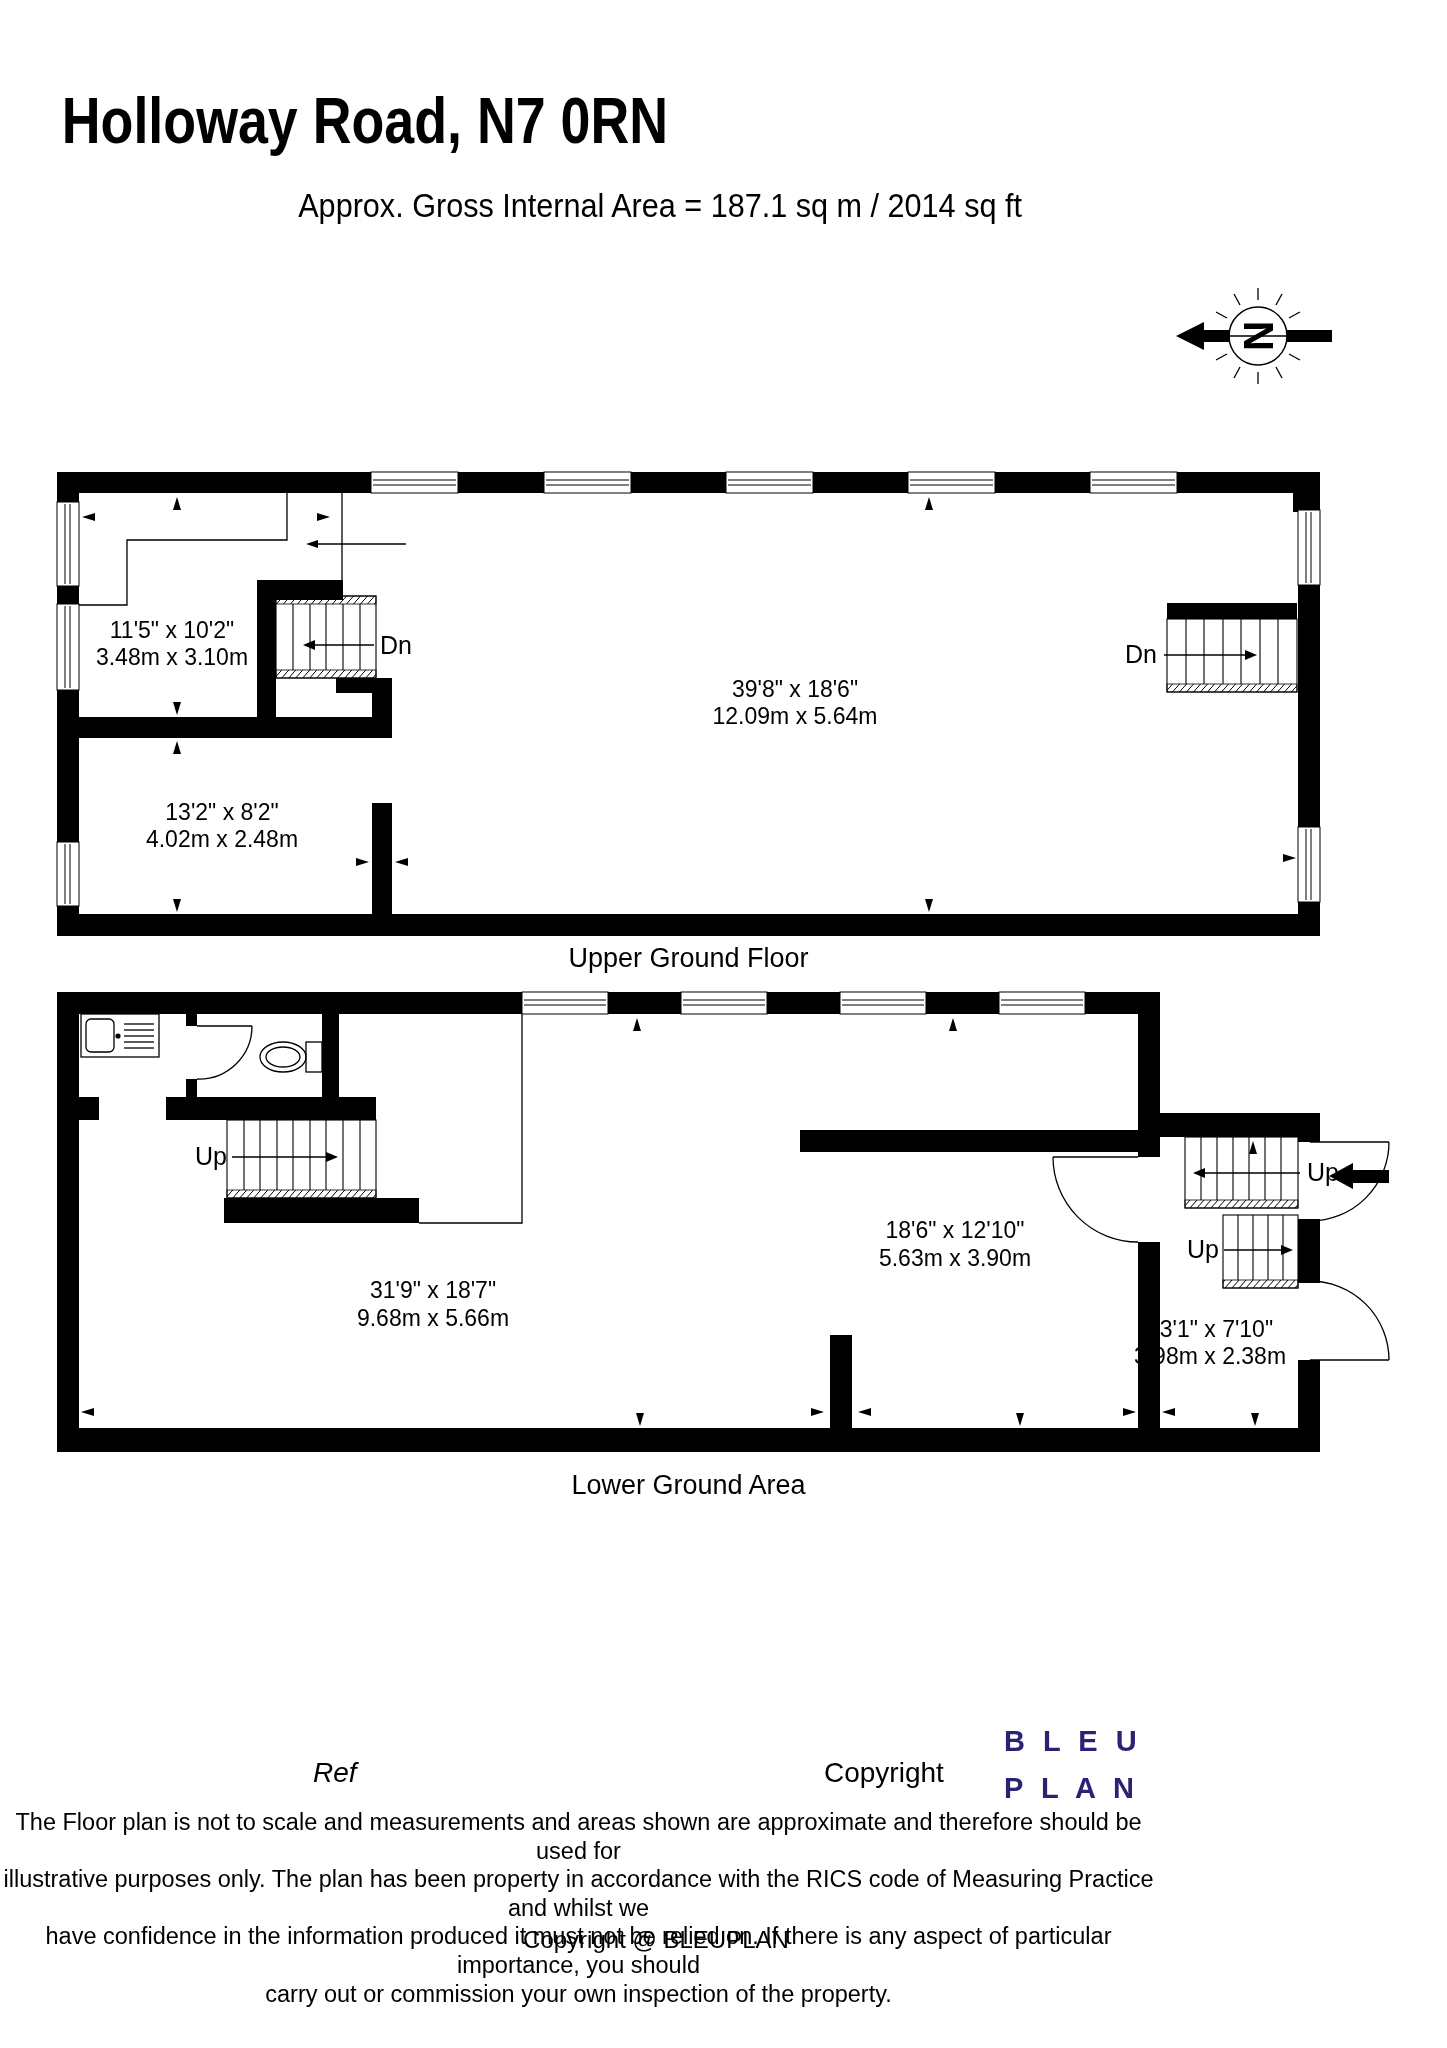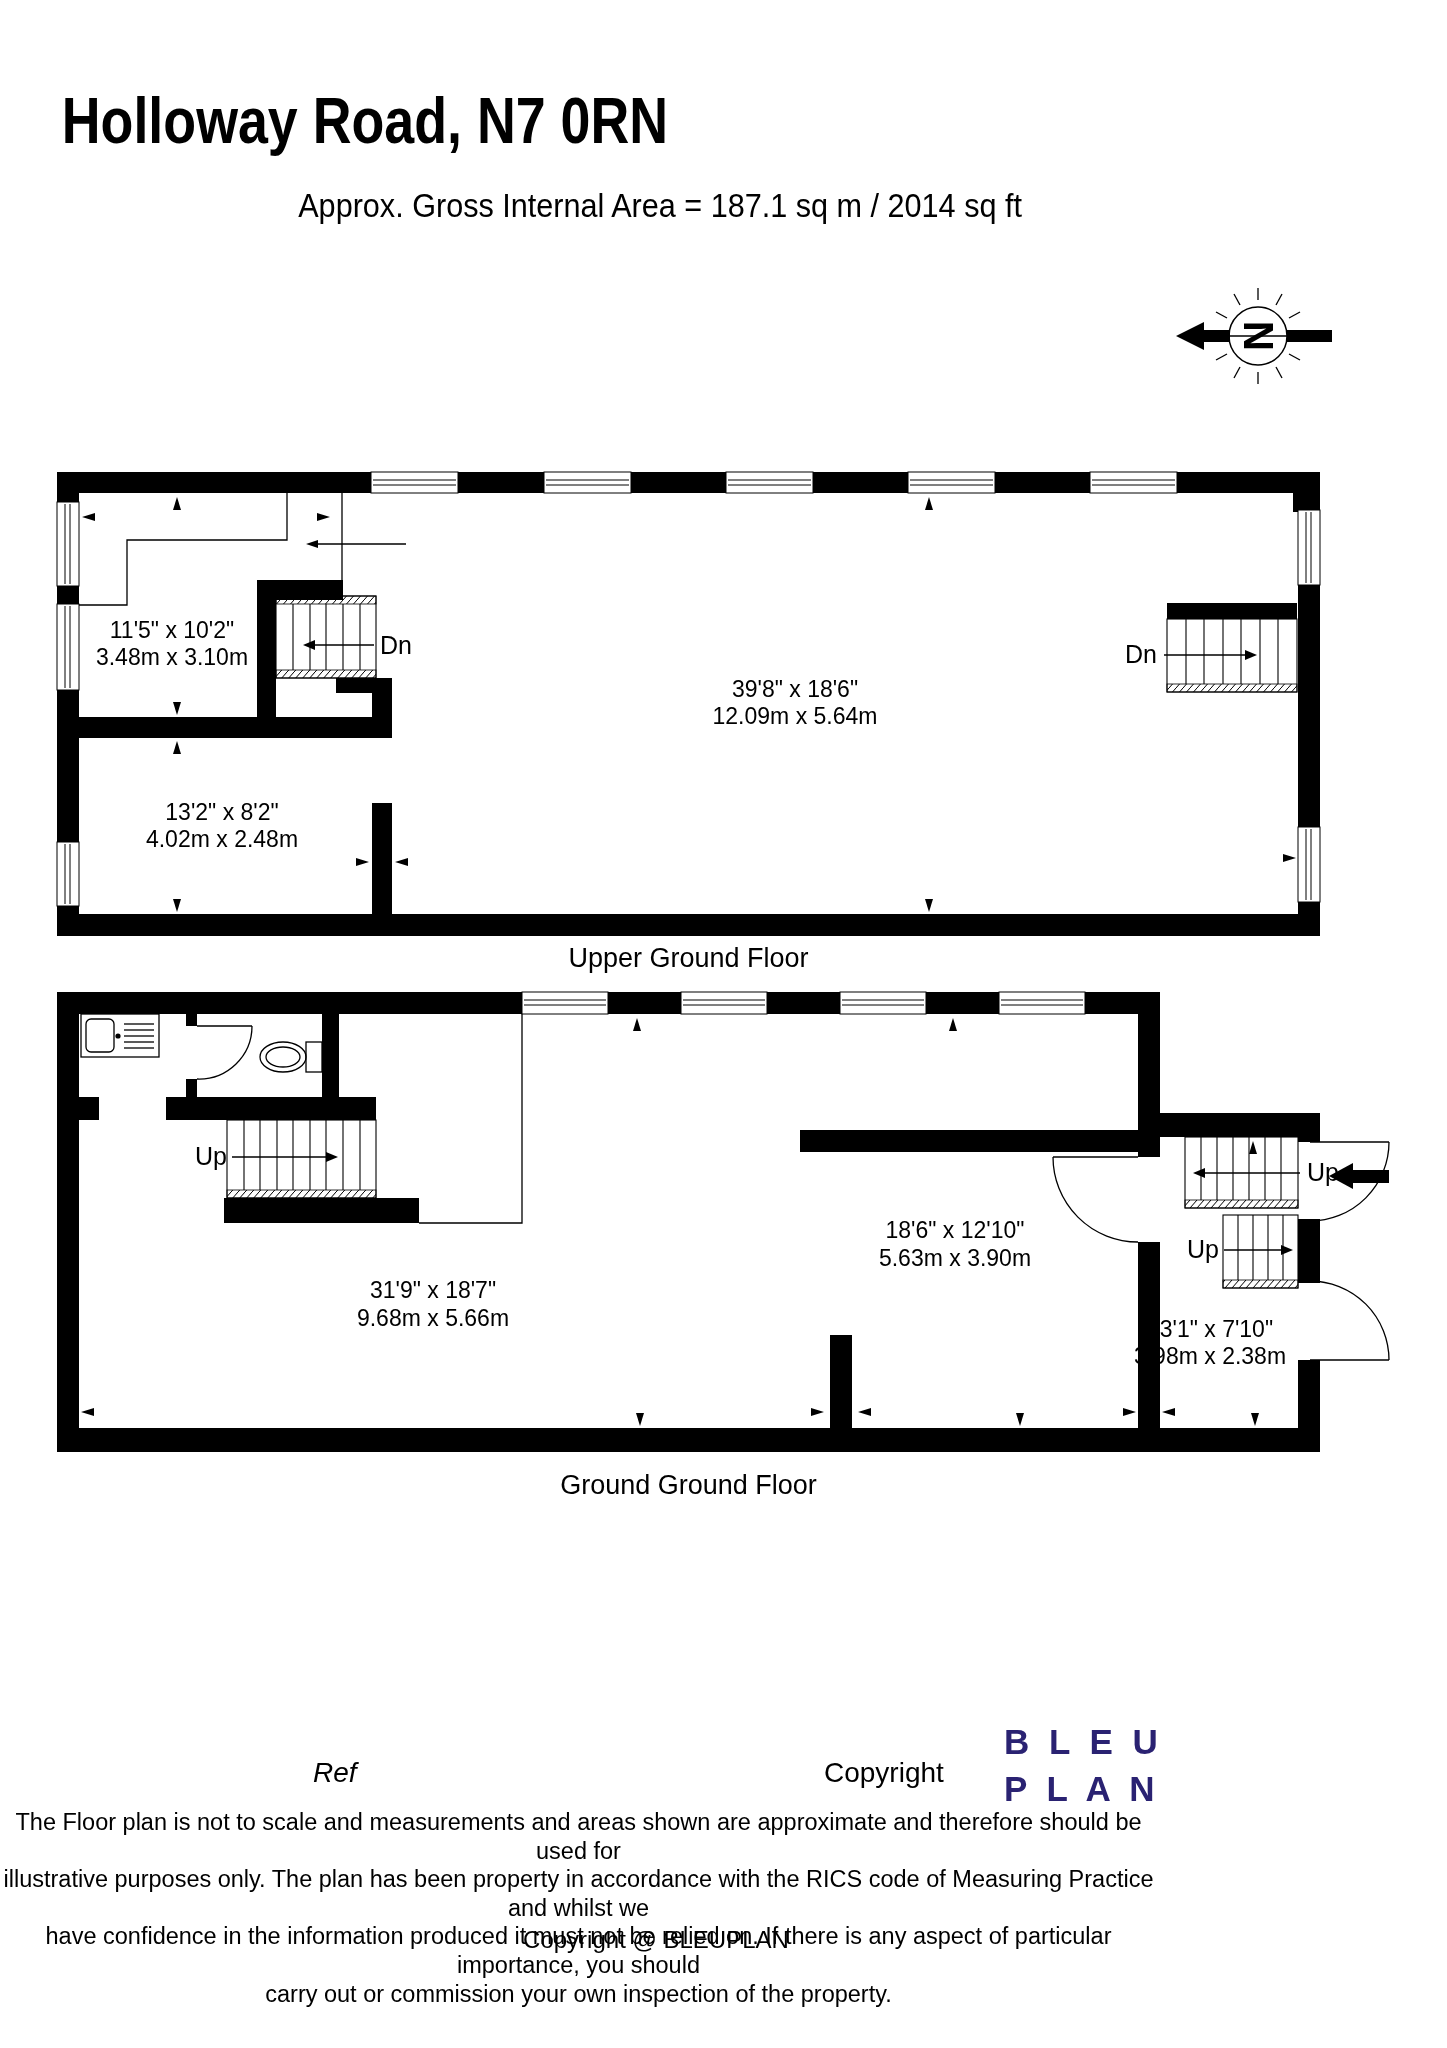--- a/index.html
+++ b/index.html
@@ -8,21 +8,21 @@
   .abs{position:absolute;}
   #title{top:84px;left:4px;width:1447px;font-size:64px;font-weight:bold;}
   #title span{display:inline-block;transform:scaleX(0.84);transform-origin:center;white-space:nowrap;}
   #subtitle{top:186px;left:0;width:1321px;text-align:center;font-size:34px;}
   #subtitle span{display:inline-block;transform:scaleX(0.9);transform-origin:center;white-space:nowrap;}
   .floor-caption{left:57px;width:1263px;text-align:center;font-size:27px;}
   #upper-caption{top:943px;}
   #lower-caption{top:1470px;}
   #ref-label{top:1757px;left:313px;font-size:28px;font-style:italic;}
   #copyright-label{top:1757px;left:824px;font-size:28px;}
-  #logo{top:1718px;left:1004px;font-size:35px;font-weight:bold;line-height:47px;
+  #logo{top:1718px;left:1004px;font-size:29px;font-weight:bold;line-height:47px;
         letter-spacing:5px;color:#2a2272;white-space:nowrap;}
   #disclaimer{top:1808px;left:0;width:1157px;text-align:center;font-size:23.5px;line-height:28.6px;}
   #copyright-line{top:1926px;left:0;width:1312px;text-align:center;font-size:24px;}
   svg{position:absolute;top:0;left:0;}
   svg text{font-family:"Liberation Sans",sans-serif;}
   .room-label{font-size:23px;text-anchor:middle;}
   .stair-label{font-size:25px;}
   .wall{fill:#000;stroke:none;}
   .thin{stroke:#000;stroke-width:1.3;fill:none;}
   .tread{stroke:#000;stroke-width:1.1;fill:none;}
@@ -316,21 +316,21 @@
         <polygon class="tick" points="858,1412 871,1408 871,1416"></polygon>
         <polygon class="tick" points="1136,1412 1123,1408 1123,1416"></polygon>
         <polygon class="tick" points="1162,1412 1175,1408 1175,1416"></polygon>
         <polygon class="tick" points="81,1412 94,1408 94,1416"></polygon>
         <polygon class="tick" points="1253,1141 1249,1154 1257,1154"></polygon>
       </g>
     </g>
   </svg>
 
   <div class="abs floor-caption" id="upper-caption">Upper Ground Floor</div>
-  <div class="abs floor-caption" id="lower-caption">Ground Ground Floor</div>
+  <div class="abs floor-caption" id="lower-caption">Lower Ground Area</div>
 
   <div class="abs" id="ref-label">Ref</div>
   <div class="abs" id="copyright-label">Copyright</div>
   <div class="abs" id="logo">
     <div>B L E U</div>
     <div>P L A N</div>
   </div>
 
   <div class="abs" id="disclaimer">
     <div>The Floor plan is not to scale and measurements and areas shown are approximate and therefore should be used for</div>

